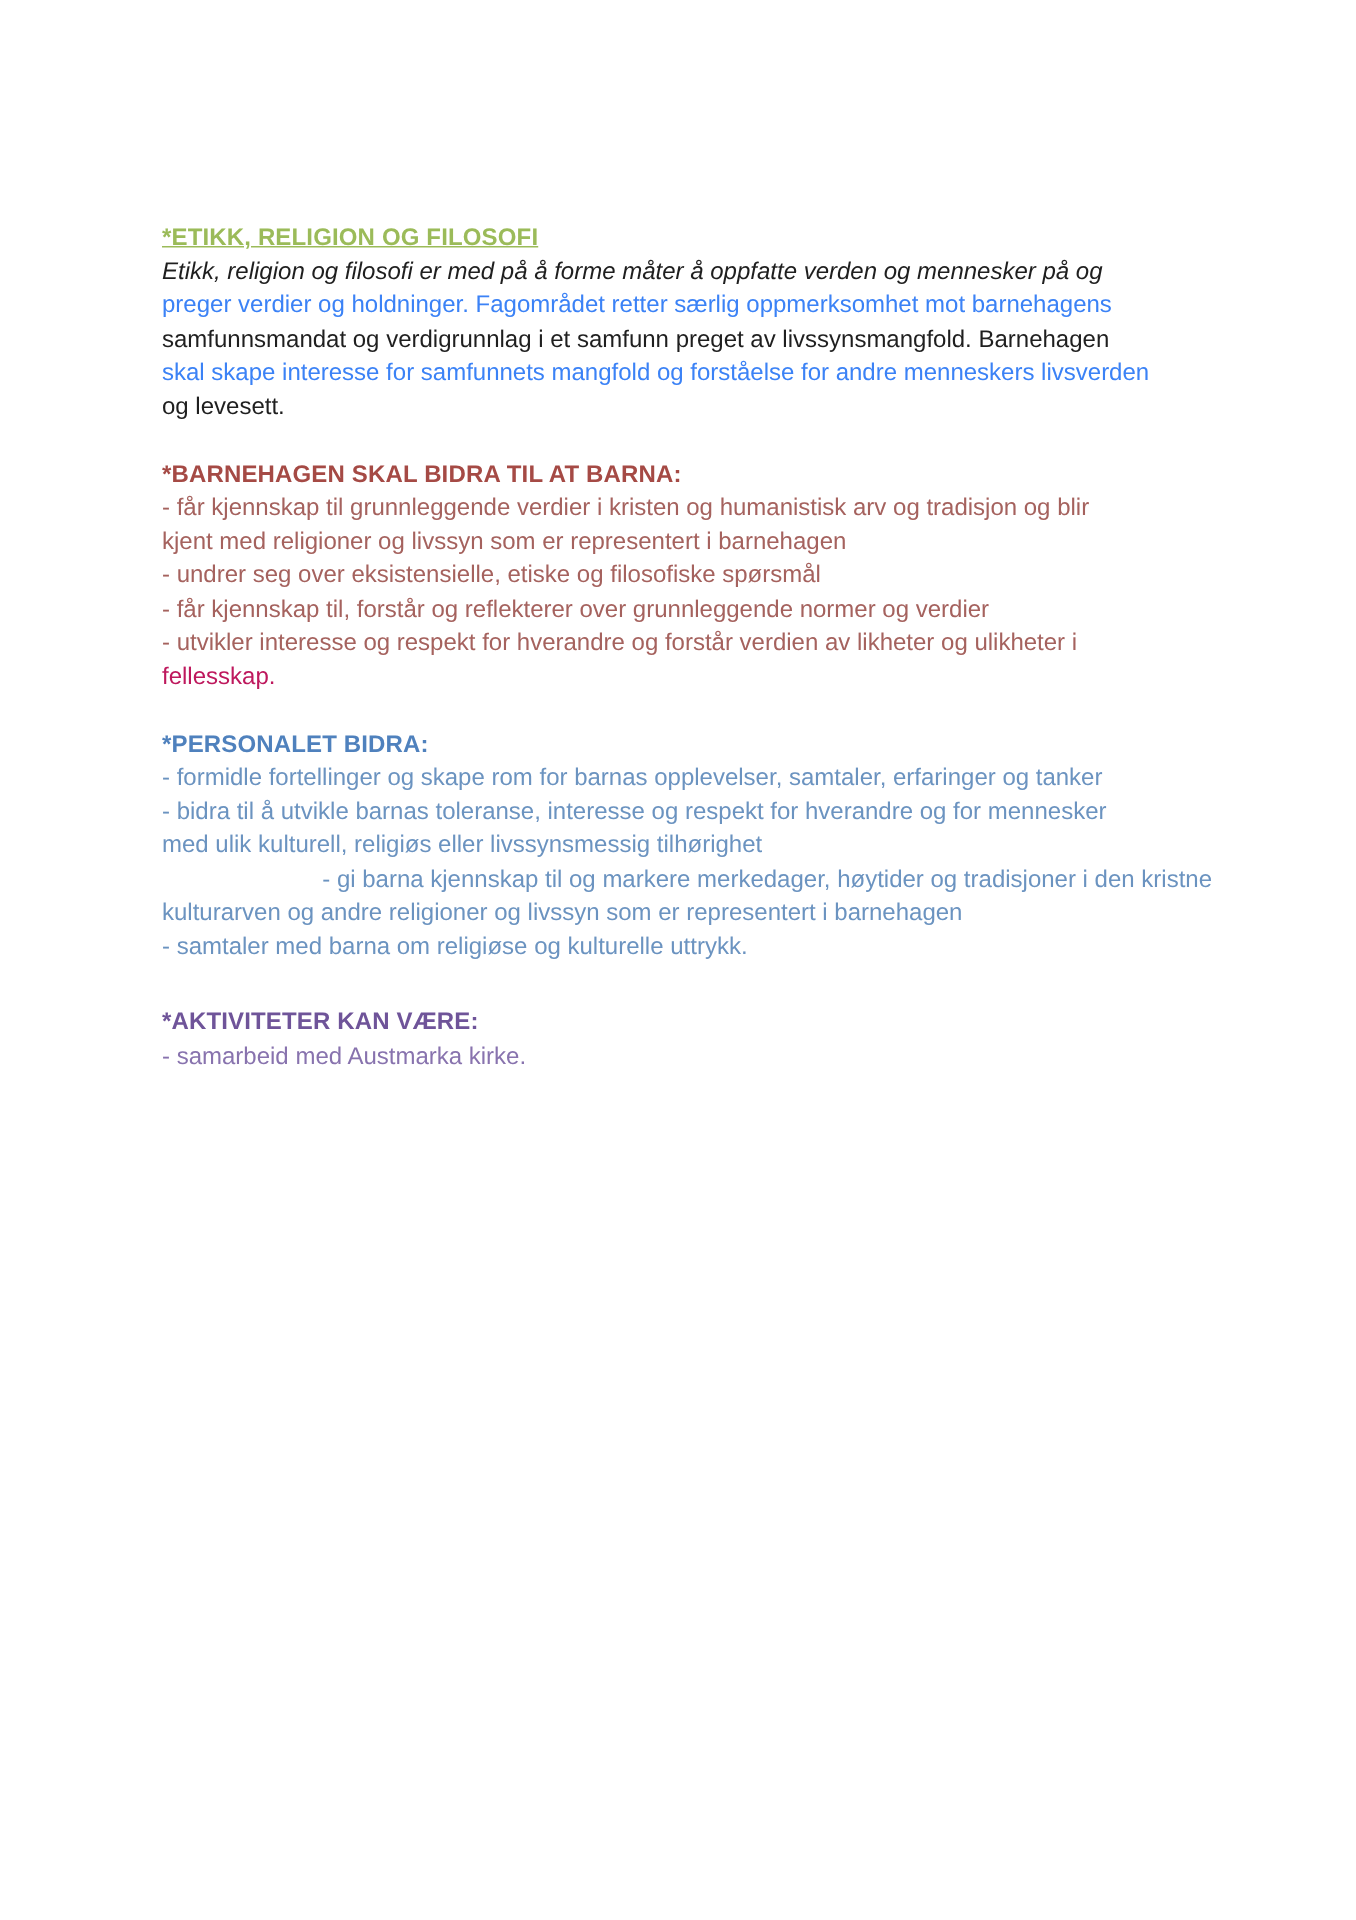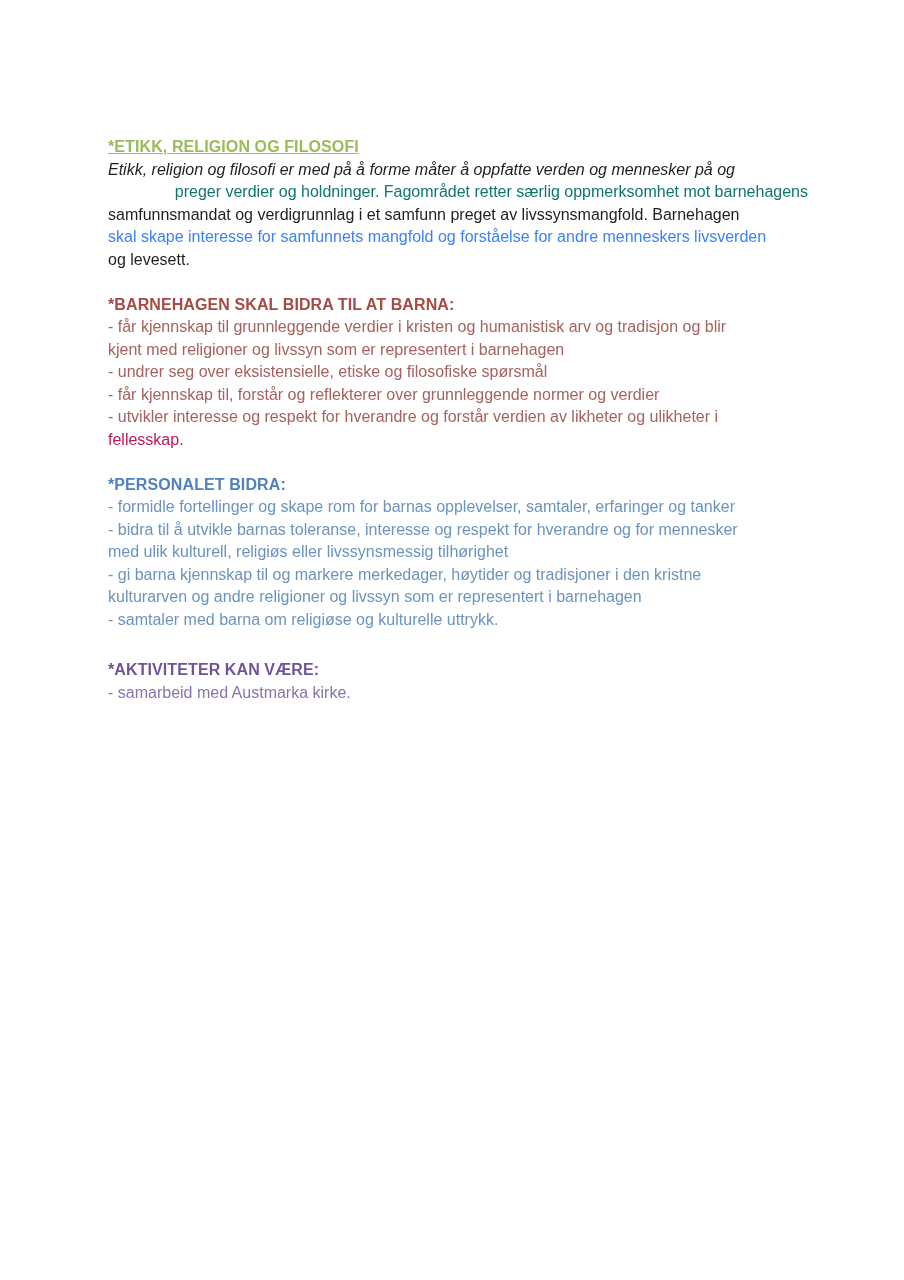--- a/index.html
+++ b/index.html
@@ -8,21 +8,21 @@
     position: relative;
     width: 904px;
     height: 1280px;
     background: #ffffff;
     overflow: hidden;
     font-family: "Liberation Sans", sans-serif;
   }
   .content {
     position: absolute;
     left: 108px;
-    top: 136px;
+    top: 148px;
     width: 700px;
   }
   .section { margin-bottom: 22.5px; }
   .heading {
     font-size: 16px;
     font-weight: bold;
     line-height: 22.5px;
     letter-spacing: 0.1px;
     white-space: nowrap;
   }
@@ -35,42 +35,42 @@
 </style>
 </head>
 <body>
 
 <div class="page" style="background: rgb(255, 255, 255);">
   <div class="content">
 
     <div class="section">
       <div class="heading underlined" style="color: rgb(155, 187, 89);">*ETIKK, RELIGION OG FILOSOFI</div>
       <div class="line" style="color: rgb(31, 31, 31); font-style: italic;">Etikk, religion og filosofi er med på å forme måter å oppfatte verden og mennesker på og</div>
-      <div class="line" style="color: #0f766e; text-align: right;">preger verdier og holdninger. Fagområdet retter særlig oppmerksomhet mot barnehagens</div>
+      <div class="line" style="color: #3b82f6;">preger verdier og holdninger. Fagområdet retter særlig oppmerksomhet mot barnehagens</div>
       <div class="line" style="color: rgb(31, 31, 31);">samfunnsmandat og verdigrunnlag i et samfunn preget av livssynsmangfold. Barnehagen</div>
       <div class="line" style="color: #3b82f6;">skal skape interesse for samfunnets mangfold og forståelse for andre menneskers livsverden</div>
       <div class="line" style="color: rgb(31, 31, 31);">og levesett.</div>
     </div>
 
     <div class="section">
       <div class="heading" style="color: rgb(165, 74, 69);">*BARNEHAGEN SKAL BIDRA TIL AT BARNA:</div>
       <div class="line" style="color: rgb(165, 98, 94);">- får kjennskap til grunnleggende verdier i kristen og humanistisk arv og tradisjon og blir</div>
       <div class="line" style="color: rgb(165, 98, 94);">kjent med religioner og livssyn som er representert i barnehagen</div>
       <div class="line" style="color: rgb(165, 98, 94);">- undrer seg over eksistensielle, etiske og filosofiske spørsmål</div>
       <div class="line" style="color: rgb(165, 98, 94);">- får kjennskap til, forstår og reflekterer over grunnleggende normer og verdier</div>
       <div class="line" style="color: rgb(165, 98, 94);">- utvikler interesse og respekt for hverandre og forstår verdien av likheter og ulikheter i</div>
       <div class="line" style="color: #be185d;">fellesskap.</div>
     </div>
 
     <div class="section">
       <div class="heading" style="color: rgb(79, 129, 189);">*PERSONALET BIDRA:</div>
       <div class="line" style="color: rgb(107, 147, 192);">- formidle fortellinger og skape rom for barnas opplevelser, samtaler, erfaringer og tanker</div>
       <div class="line" style="color: rgb(107, 147, 192);">- bidra til å utvikle barnas toleranse, interesse og respekt for hverandre og for mennesker</div>
       <div class="line" style="color: rgb(107, 147, 192);">med ulik kulturell, religiøs eller livssynsmessig tilhørighet</div>
-      <div class="line" style="color: rgb(107, 147, 192);">- gi barna kjennskap til og markere merkedager, høytider og tradisjoner i den kristne</div>
+      <div class="line" style="color: rgb(107, 147, 192); text-align: right;">- gi barna kjennskap til og markere merkedager, høytider og tradisjoner i den kristne</div>
       <div class="line" style="color: rgb(107, 147, 192);">kulturarven og andre religioner og livssyn som er representert i barnehagen</div>
       <div class="line" style="color: rgb(107, 147, 192);">- samtaler med barna om religiøse og kulturelle uttrykk.</div>
     </div>
 
     <div class="section">
       <div class="heading" style="color: rgb(111, 84, 153); margin-top: 28px;">*AKTIVITETER KAN VÆRE:</div>
       <div class="line" style="color: rgb(136, 115, 174);">- samarbeid med Austmarka kirke.</div>
     </div>
 
   </div>

